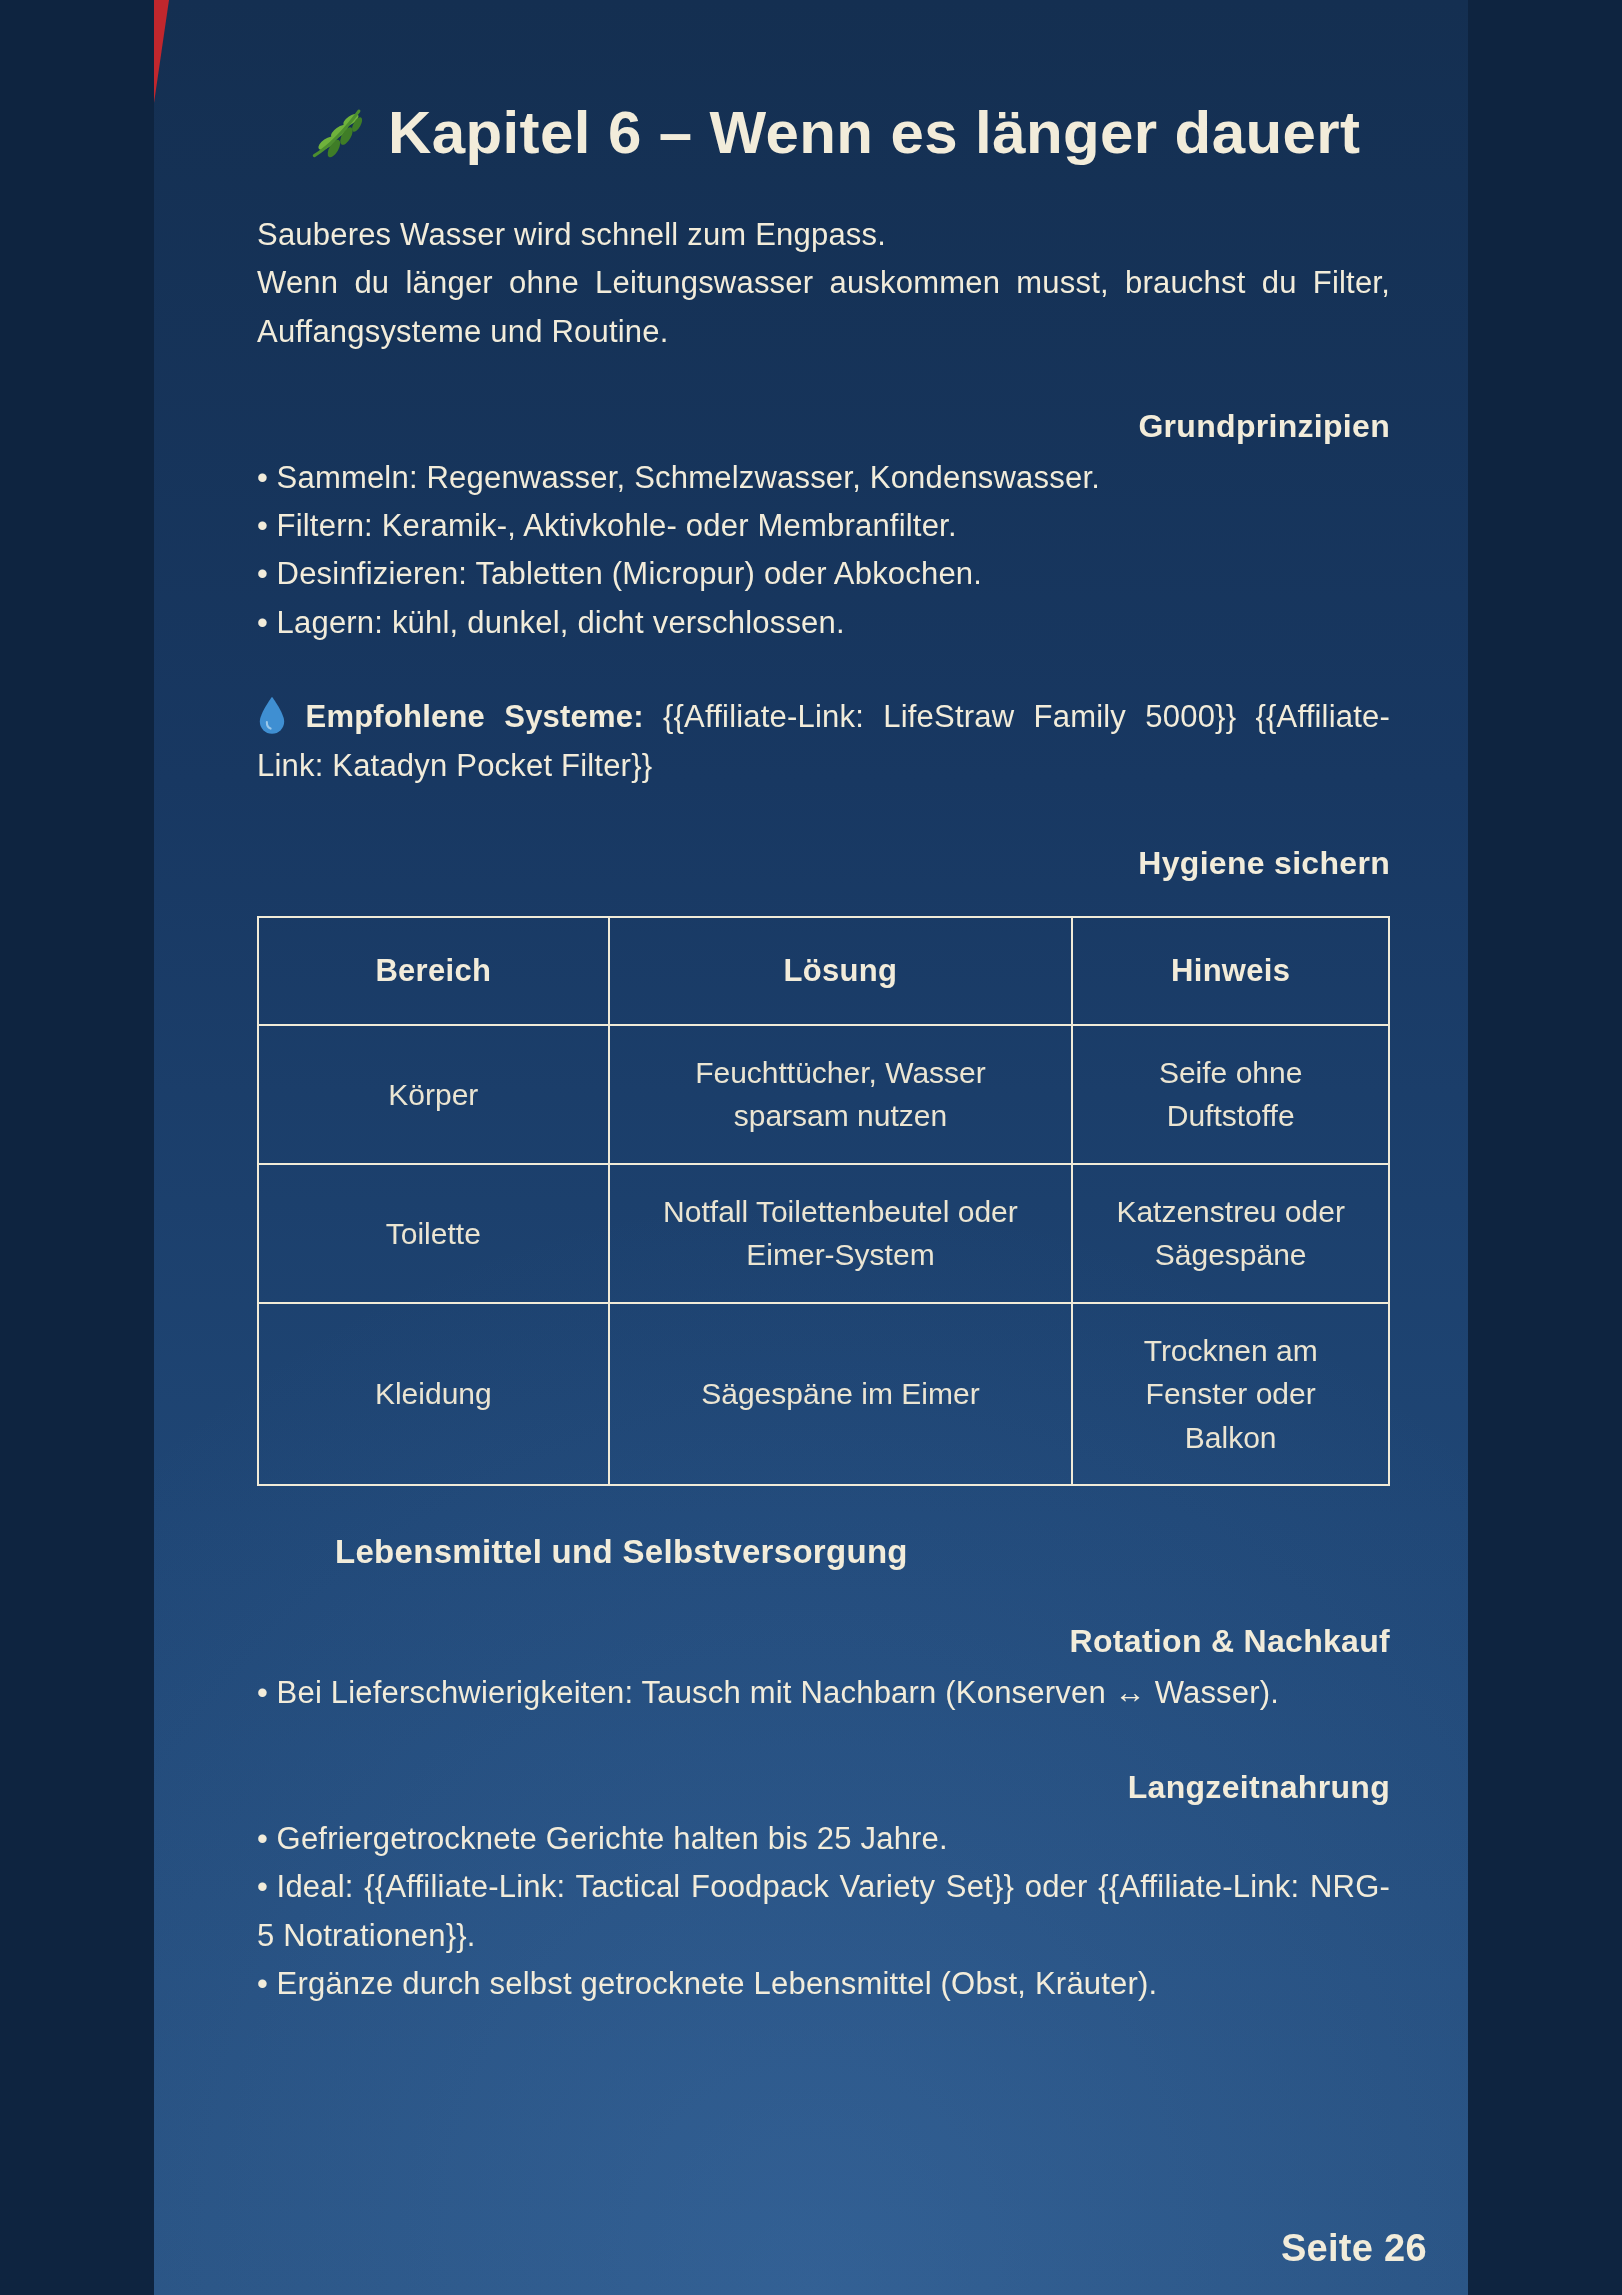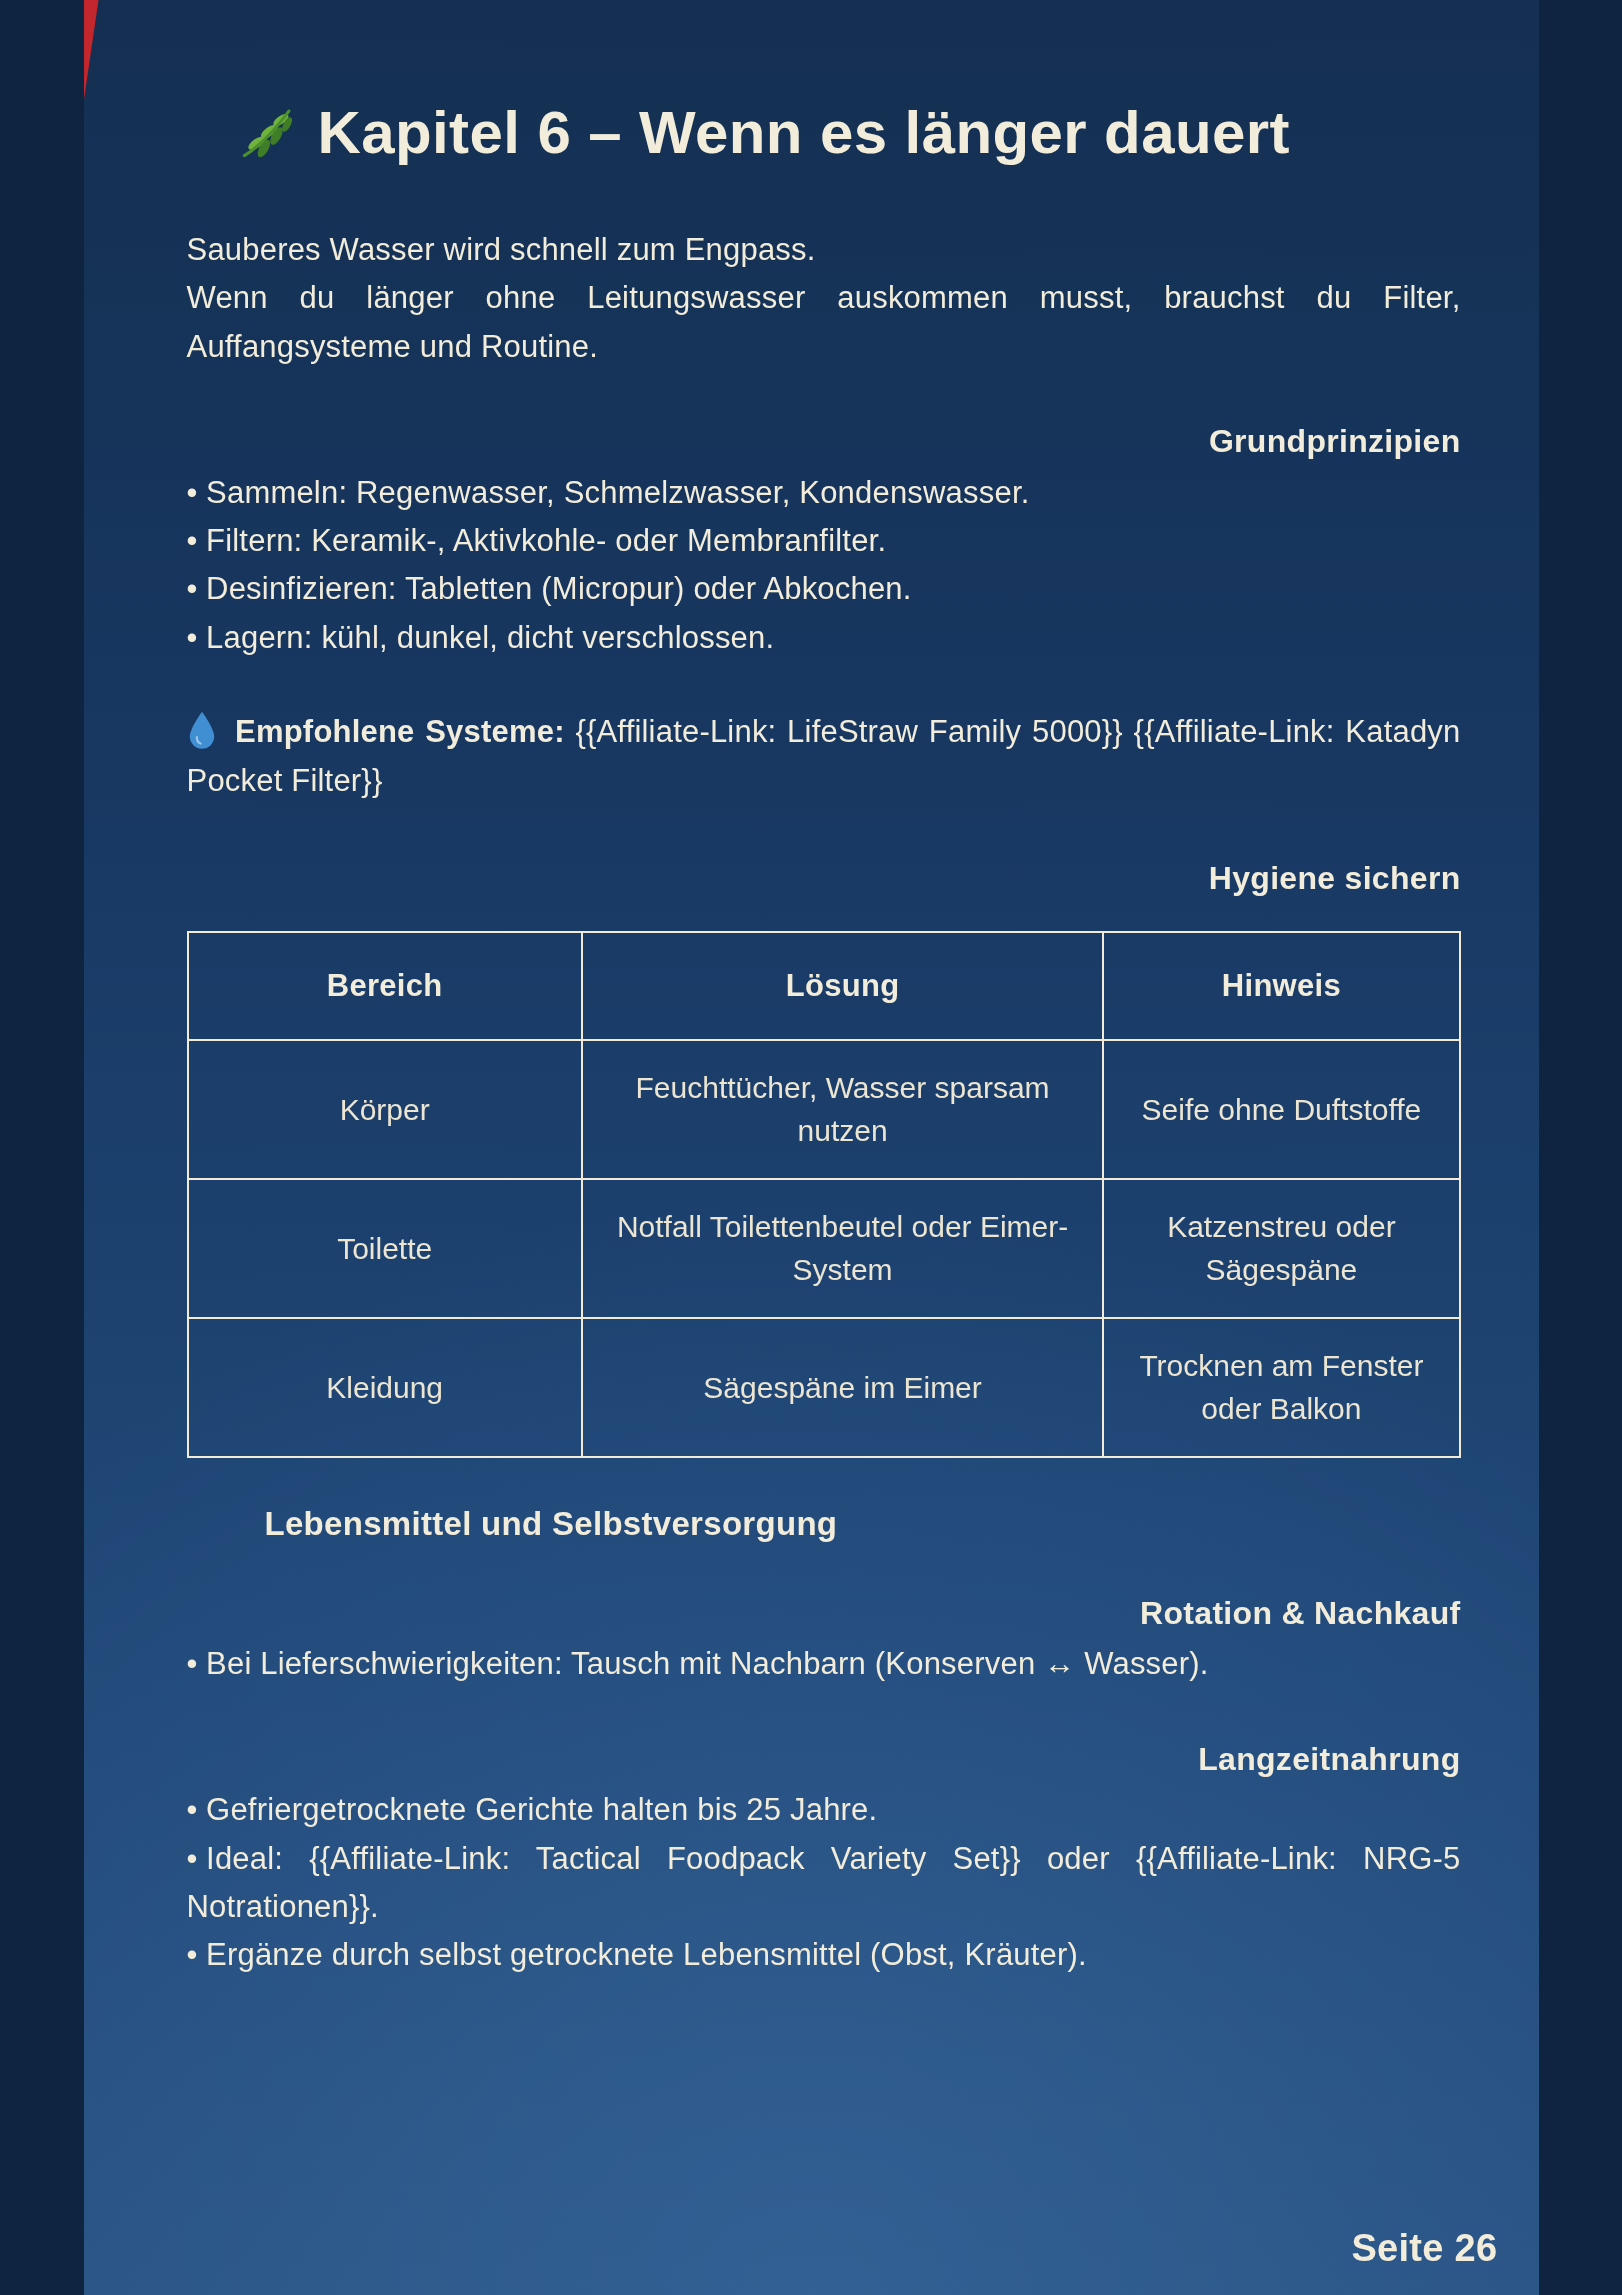--- a/index.html
+++ b/index.html
@@ -2,21 +2,21 @@
 <html lang="de" style="font-size:13.5px"><head>
 <meta charset="utf-8">
 <title>Kapitel 6 – Wenn es länger dauert</title>
 <style>
   * { margin:0; padding:0; box-sizing:border-box; }
   html, body { background:#0e2440; }
   body { font-family:"Liberation Sans","DejaVu Sans",sans-serif; }
 
   .page{
     position:relative;
-    width:1455px; height:2295px;
+    width:1314px; height:2295px;
     margin:0 auto;
     color:#f2ecda;
     overflow:hidden;
     background:
       radial-gradient(130% 80% at 50% 100%, rgba(82,140,205,0.28) 0%, rgba(82,140,205,0) 60%),
       linear-gradient(180deg, #142f51 0%, #183862 34%, #1f4675 66%, #27507f 100%);
   }
 
   .corner-accent{
     position:absolute; top:0; left:0;
@@ -29,21 +29,21 @@
 
   .title-row{ display:flex; align-items:center; gap:22px; margin-left:52px; }
   .herb-icon{ width:57px; height:57px; flex:0 0 auto; display:inline-block; }
   .herb-icon svg{ width:100%; height:100%; display:block; }
   .title{ font-size:60px; font-weight:700; letter-spacing:0.4px; line-height:1.15; }
 
   .subtitle{ margin:42px 0 0 78px; font-size:33px; font-weight:700; letter-spacing:0.3px; }
   .food-sub{ margin-top:47px; }
 
   .body-text{ font-size:31px; line-height:1.56; letter-spacing:0.2px; }
-  .intro{ margin-top:59px; }
+  .intro{ margin-top:44px; }
   .line{ display:block; }
   .just{ text-align:justify; }
 
   .h{ margin-top:52px; font-size:32px; font-weight:700; letter-spacing:0.3px;text-align:right; }
   .bullets{ margin-top:8.5px; }
   .bullet-line{ text-align:justify; }
   .bullet-glyph{ margin-right:8.5px; }
 
   .recommend{ margin-top:46px; line-height:1.58; }
   .droplet{ display:inline-block; width:30px; height:41px; vertical-align:-7.6px; margin-right:18.6px; }

